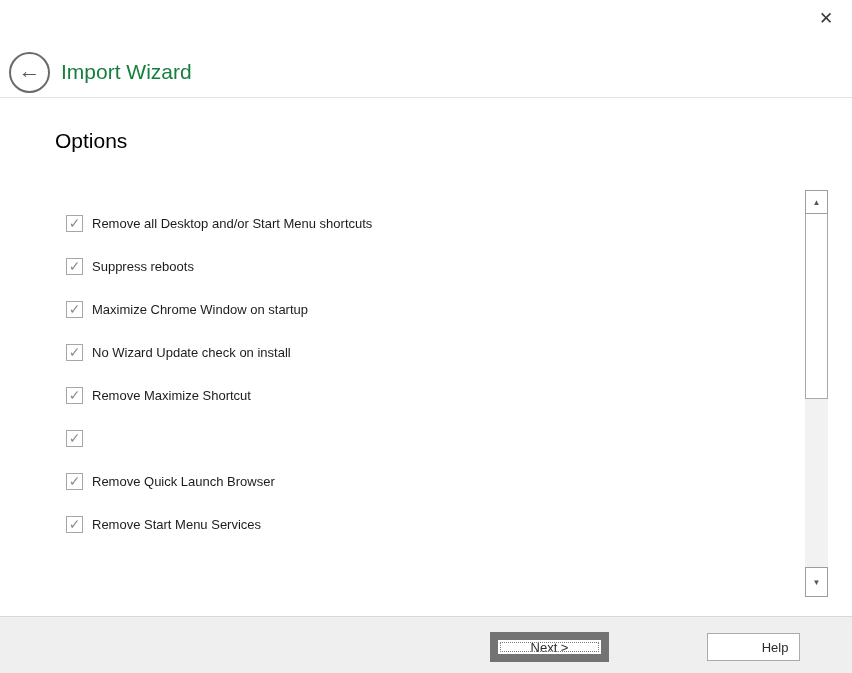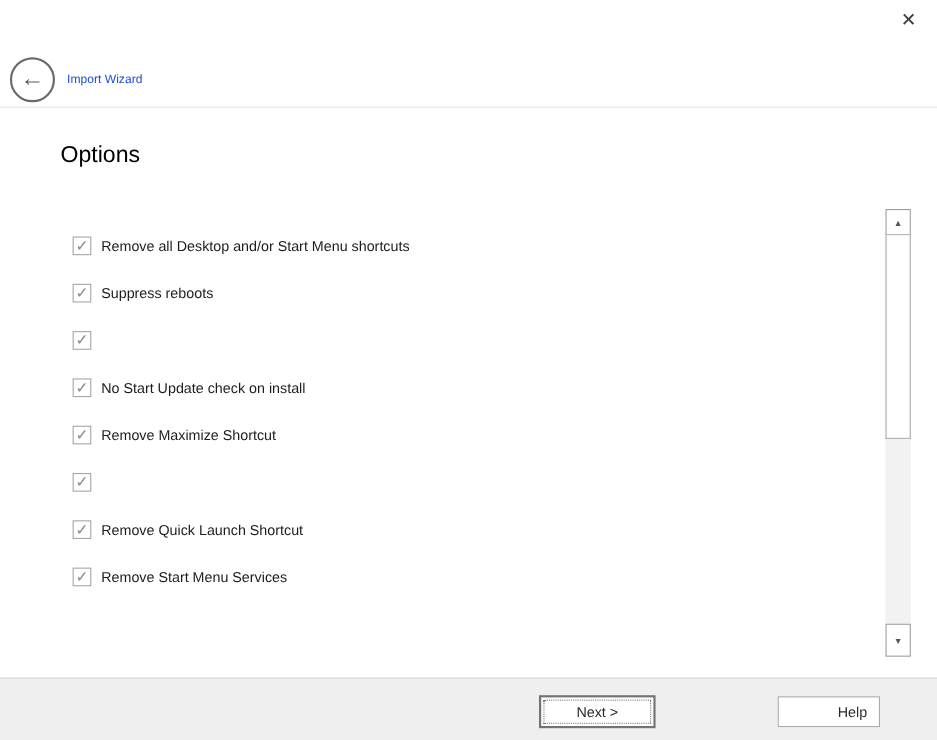--- a/index.html
+++ b/index.html
@@ -26,21 +26,21 @@
     position: absolute; top: 50px; left: 9px; right: 0;
     height: 44px; display: flex; align-items: center;
   }
   .back-btn {
     width: 41px; height: 41px; border-radius: 50%;
     border: 2px solid #6a6a6a; background: #fff;
     display: flex; align-items: center; justify-content: center;
     cursor: pointer; flex: 0 0 auto;
   }
   .back-btn .arrow { font-size: 22px; line-height: 1; color: #5a5a5a; margin-top: -2px; }
-  .header-title { margin-left: 11px; font-size: 11px; color: #1d4ed8; }
+  .header-title { margin-left: 11px; font-size: 21px; color: #15803d; }
 
   .header-divider {
     position: absolute; top: 97px; left: 0; right: 0;
     border-top: 1px solid #e3e3e3;
   }
 
   
   .options-heading {
     position: absolute; top: 129px; left: 55px;
     font-size: 21px; color: #000000; font-weight: 400;
@@ -87,22 +87,22 @@
     position: absolute; left: 0; right: 0; top: 616px; bottom: 0;
     background: #efefef; border-top: 1px solid #d8d8d8;
   }
   .btn {
     position: absolute; top: 16px; height: 28px;
     background: #fff; border: 1px solid #ababab;
     font-family: "Liberation Sans", sans-serif;
     font-size: 13px; color: #2b2b2b; cursor: pointer;
   }
   .btn-next {
-    left: 490px; width: 106px; top: 15px; height: 30px;
-    border: 2px solid #737373;
+    left: 490px; width: 119px; top: 15px; height: 30px;
+    border: 8px solid #737373;
   }
   .btn-next::after {
     content: ""; position: absolute; inset: 2px;
     border: 1px dotted #7a7a7a;
   }
   .btn-cancel { left: 605px; width: 92px; }
   .btn-help  { left: 707px; width: 93px; padding-left: 43px; }
 </style>
 </head>
 <body>
@@ -133,43 +133,44 @@
     <div class="option-row">
       <span class="checkbox">
           <span class="check">✓</span>
         </span>
       <span class="option-label">Suppress reboots</span>
     </div>
     <div class="option-row">
       <span class="checkbox">
           <span class="check">✓</span>
         </span>
+      <span class="option-label">Maximize Chrome Window on startup</span>
     </div>
     <div class="option-row">
       <span class="checkbox">
           <span class="check">✓</span>
         </span>
-      <span class="option-label">No Start Update check on install</span>
+      <span class="option-label">No Wizard Update check on install</span>
     </div>
     <div class="option-row">
       <span class="checkbox">
           <span class="check">✓</span>
         </span>
       <span class="option-label">Remove Maximize Shortcut</span>
     </div>
     <div class="option-row">
       <span class="checkbox">
           <span class="check">✓</span>
         </span>
     </div>
     <div class="option-row">
       <span class="checkbox">
           <span class="check">✓</span>
         </span>
-      <span class="option-label">Remove Quick Launch Shortcut</span>
+      <span class="option-label">Remove Quick Launch Browser</span>
     </div>
     <div class="option-row">
       <span class="checkbox">
           <span class="check">✓</span>
         </span>
       <span class="option-label">Remove Start Menu Services</span>
     </div>
   </div>
 
   <div class="scrollbar">

